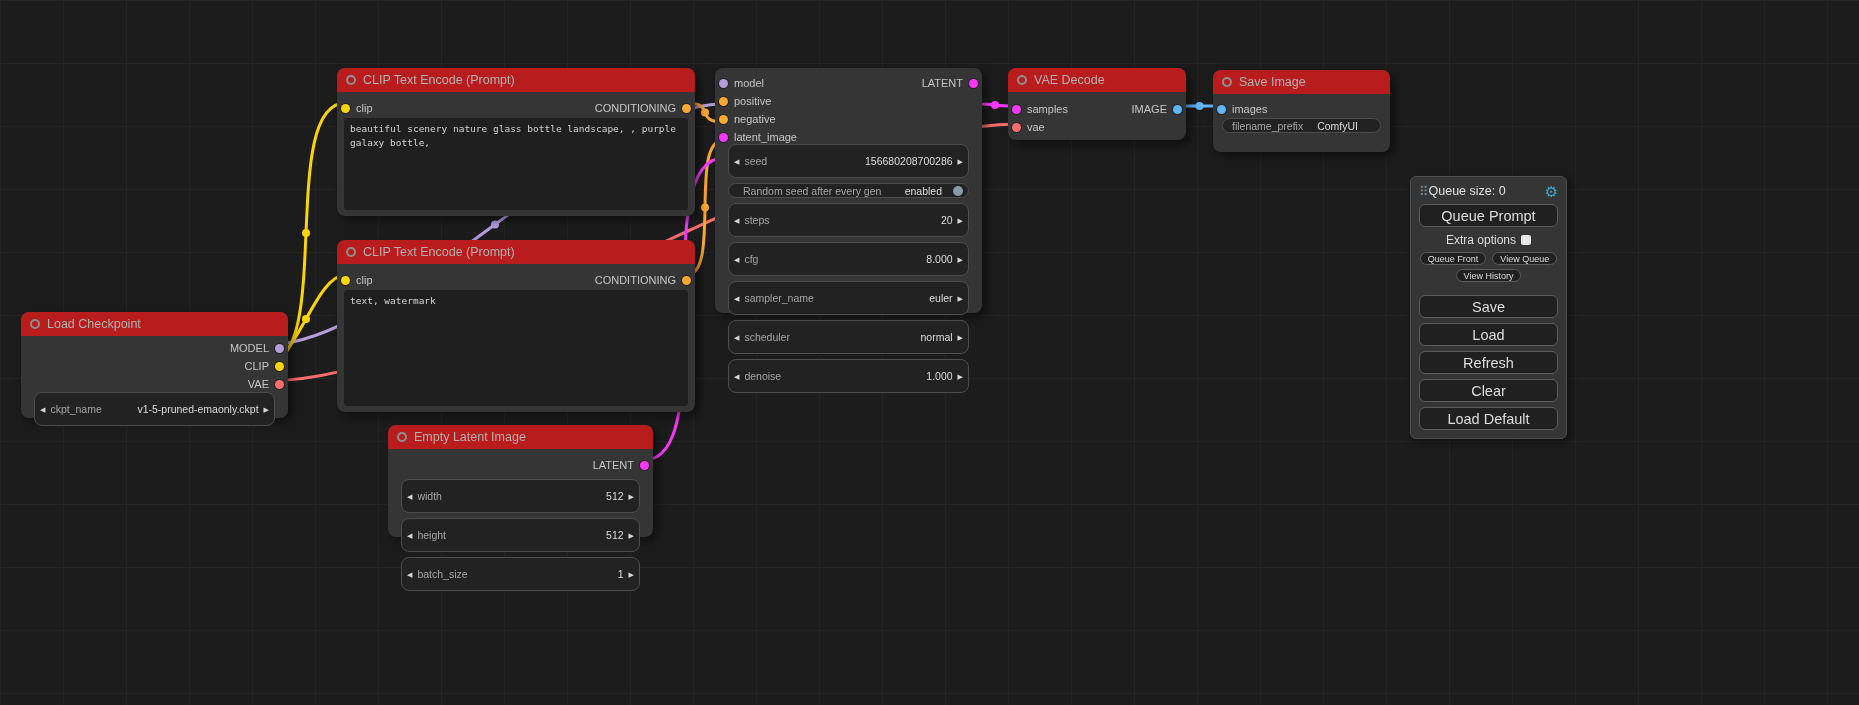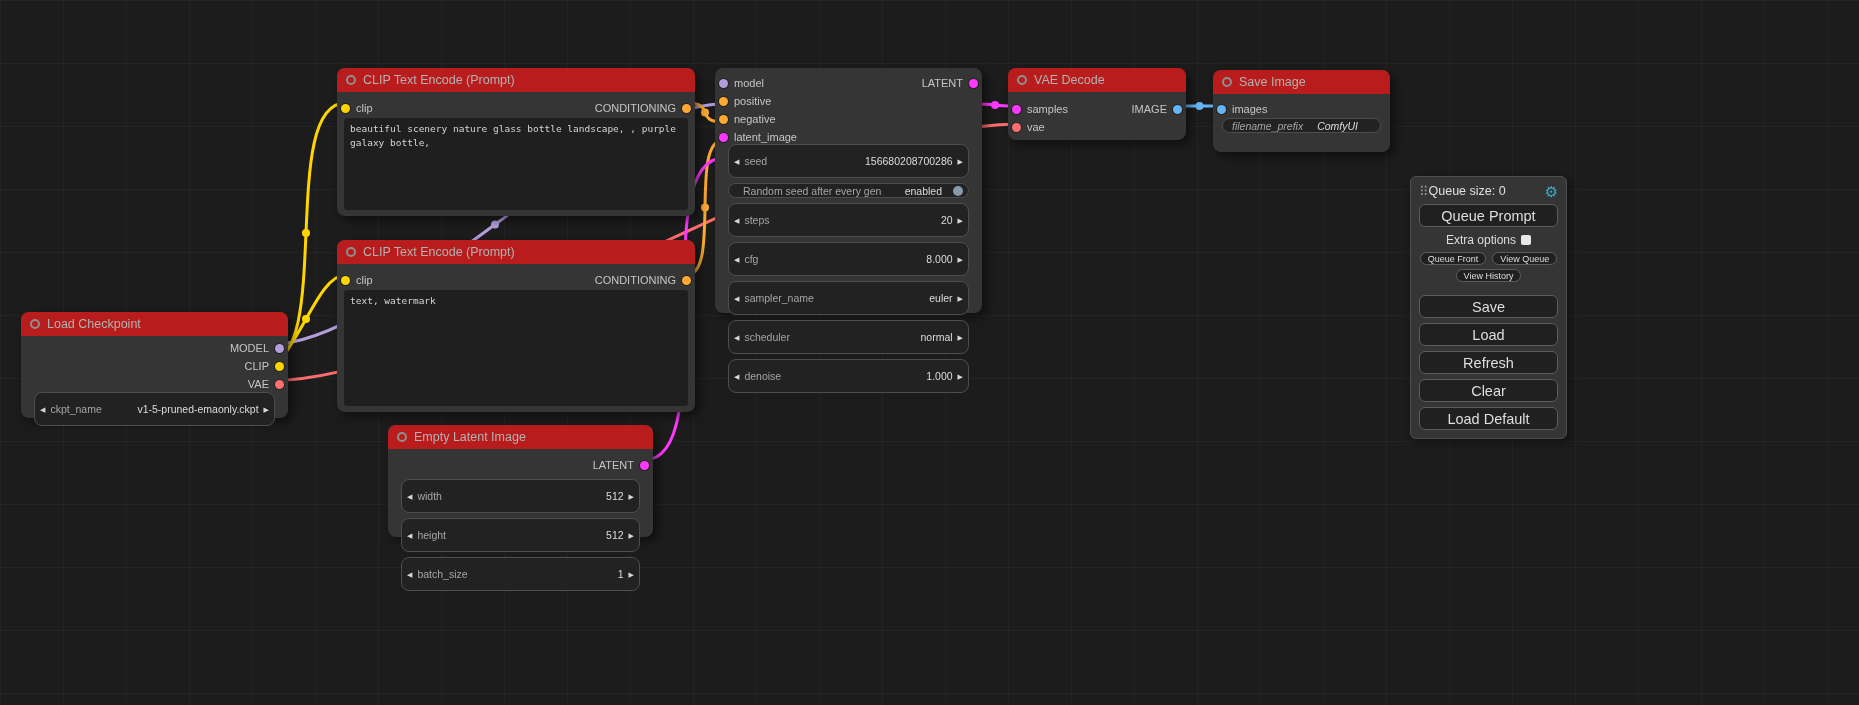--- a/index.html
+++ b/index.html
@@ -26,21 +26,21 @@
   .slot-row { height:18px; display:flex; align-items:flex-end; padding:0 4px; font-size:11px; color:#c6c6c6; }
   .slot-row.tall { height:22px; }
   .sl-in { display:flex; align-items:center; gap:6px; }
   .sl-out { display:flex; align-items:center; gap:6px; margin-left:auto; }
   .dot { width:9px; height:9px; border-radius:50%; flex:none; box-shadow:0 0 0 1px rgba(0,0,0,.35); }
 
   .widget { height:15px; background:#222222; border:1px solid #4d4d4d; border-radius:8px; margin:0 13px 5px; padding:16px 5px; display:flex; align-items:center; font-size:10.5px; box-sizing:border-box; }
   .w-name { color:#a5a5a5; margin-left:5px; white-space:nowrap; }
   .w-value { color:#dcdcdc; margin-left:auto; margin-right:5px; white-space:nowrap; }
   .arrow { font-size:7px; color:#d8d8d8; line-height:1; flex:none; }
-  .widget.plain { padding:0 9px;font-style:italic; }
+  .widget.plain { padding:0 9px; }
   .widget.plain .w-name { margin-left:0; }
   .widget.plain .w-value { margin-right:13px; }
   .widget.toggle { padding:0 5px 0 9px; }
   .toggle-dot { width:10px; height:10px; border-radius:50%; flex:none; margin-left:6px; }
 
   .prompt { display:block; width:calc(100% - 14px); margin:4px 7px 0; background:#1f1f1f; border:none; border-radius:3px;
     color:#d5d5d5; font-family:"DejaVu Sans Mono", monospace; font-size:9.5px; line-height:1.45; padding:4px 6px;
     resize:none; box-sizing:border-box; overflow:hidden; outline:none; }
 
   .menu { position:absolute; left:1410px; top:176px; width:157px; z-index:5; background:#353535; border:1px solid #4e4e4e;

